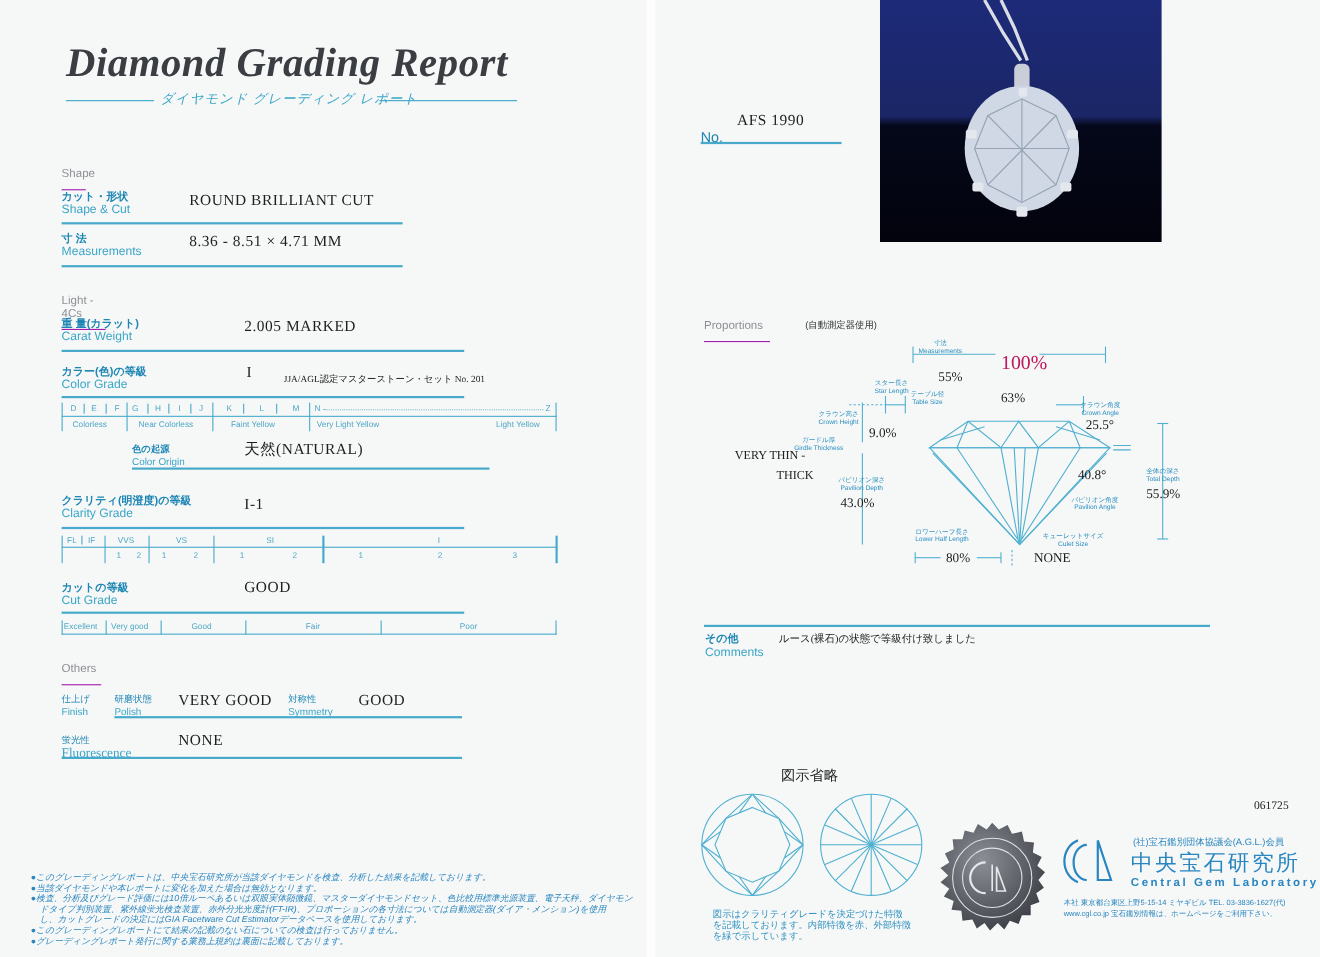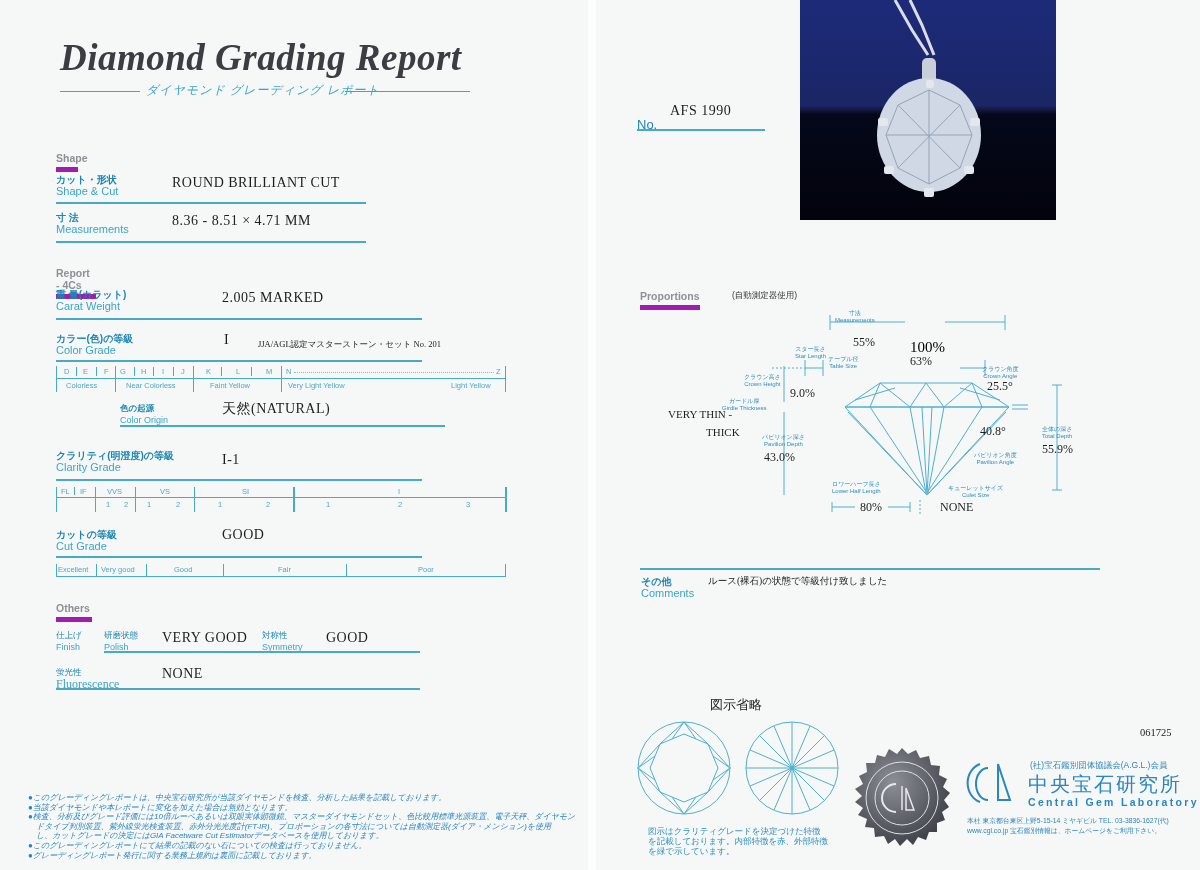--- a/index.html
+++ b/index.html
@@ -5,34 +5,34 @@
   html,body{margin:0;padding:0;}
   body{width:1200px;height:870px;position:relative;overflow:hidden;background:#f7f8f8;font-family:"Liberation Sans",sans-serif;color:#222;}
   .page{position:absolute;top:0;height:870px;background:#f6f7f7;}
   .page.left{left:0;width:588px;}
   .page.right{left:596px;width:604px;}
   .fold{position:absolute;left:588px;top:0;width:8px;height:870px;background:#fdfdfd;}
   .abs{position:absolute;}
   .title{left:60px;top:36px;font-family:"Liberation Serif",serif;font-style:italic;font-weight:bold;font-size:37px;color:#3a3d42;letter-spacing:0.5px;}
   .subtitle-line{height:1px;background:#3aa6c8;}
   .subtitle{left:146px;top:82px;font-size:12px;color:#3aa6c8;font-style:italic;letter-spacing:1px;}
-  .sec-head{font-size:10.5px;color:#8d9196;font-weight:bold;border-bottom:5px solid #a21caf;padding-bottom:3px;}
+  .sec-head{font-size:10.5px;color:#8d9196;font-weight:normal;border-bottom:1px solid #a21caf;padding-bottom:8px;}
   .lbl-jp{font-size:10px;color:#1d86b4;font-weight:bold;line-height:11px;}
   .lbl-en{font-size:11px;color:#3aa6c8;line-height:12px;}
   .val{font-family:"Liberation Serif",serif;font-size:14px;color:#1e1e1e;letter-spacing:0.5px;}
   .rule{height:1.5px;background:#48aacb;}
   .scale{font-size:7.5px;color:#4fa8c6;}
   .scale .bar{position:absolute;width:1px;background:#48aacb;}
   .scale span{position:absolute;white-space:nowrap;}
   .notes{left:28px;top:793px;font-size:8px;color:#2a86c0;line-height:9.6px;width:520px;}
   .notes div{white-space:nowrap;font-style:italic;}
   .photo{left:800px;top:0;width:256px;height:220px;background:linear-gradient(180deg,#1d2a78 0%,#1b2666 48%,#05081a 52%,#02030c 100%);overflow:hidden;}
   .diag-lbl{font-size:6px;color:#2a8fc0;line-height:7px;text-align:center;white-space:nowrap;}
   .diag-val{font-family:"Liberation Serif",serif;font-size:12px;color:#1e1e1e;white-space:nowrap;}
-  .blue-val{font-family:"Liberation Serif",serif;font-size:15px;color:#000000;margin-top:20px;}
+  .blue-val{font-family:"Liberation Serif",serif;font-size:18px;color:#be185d;}
 </style>
 </head>
 <body>
 
 <div class="page left"></div>
 <div class="fold"></div>
 <div class="page right"></div>
 
 <div class="abs title">Diamond Grading Report</div>
 <div class="abs subtitle-line" style="left:60px;top:91px;width:80px;"></div>
@@ -46,21 +46,21 @@
 </div>
 <div class="abs val" style="left:172px;top:175px;">ROUND BRILLIANT CUT</div>
 <div class="abs rule" style="left:56px;top:202px;width:310px;"></div>
 <div class="abs" style="left:56px;top:212px;">
   <div class="lbl-jp">寸 法</div>
   <div class="lbl-en">Measurements</div>
 </div>
 <div class="abs val" style="left:172px;top:213px;text-align:center;">8.36 - 8.51 × 4.71 MM</div>
 <div class="abs rule" style="left:56px;top:241px;width:310px;"></div>
 
-<div class="abs sec-head" style="left:56px;top:267px;width:40px;">Report - 4Cs</div>
+<div class="abs sec-head" style="left:56px;top:267px;width:40px;">Light - 4Cs</div>
 <div class="abs" style="left:56px;top:289px;">
   <div class="lbl-jp">重 量(カラット)</div>
   <div class="lbl-en">Carat Weight</div>
 </div>
 <div class="abs val" style="left:222px;top:290px;">2.005 MARKED</div>
 <div class="abs rule" style="left:56px;top:318px;width:366px;"></div>
 <div class="abs" style="left:56px;top:333px;">
   <div class="lbl-jp">カラー(色)の等級</div>
   <div class="lbl-en">Color Grade</div>
 </div>

